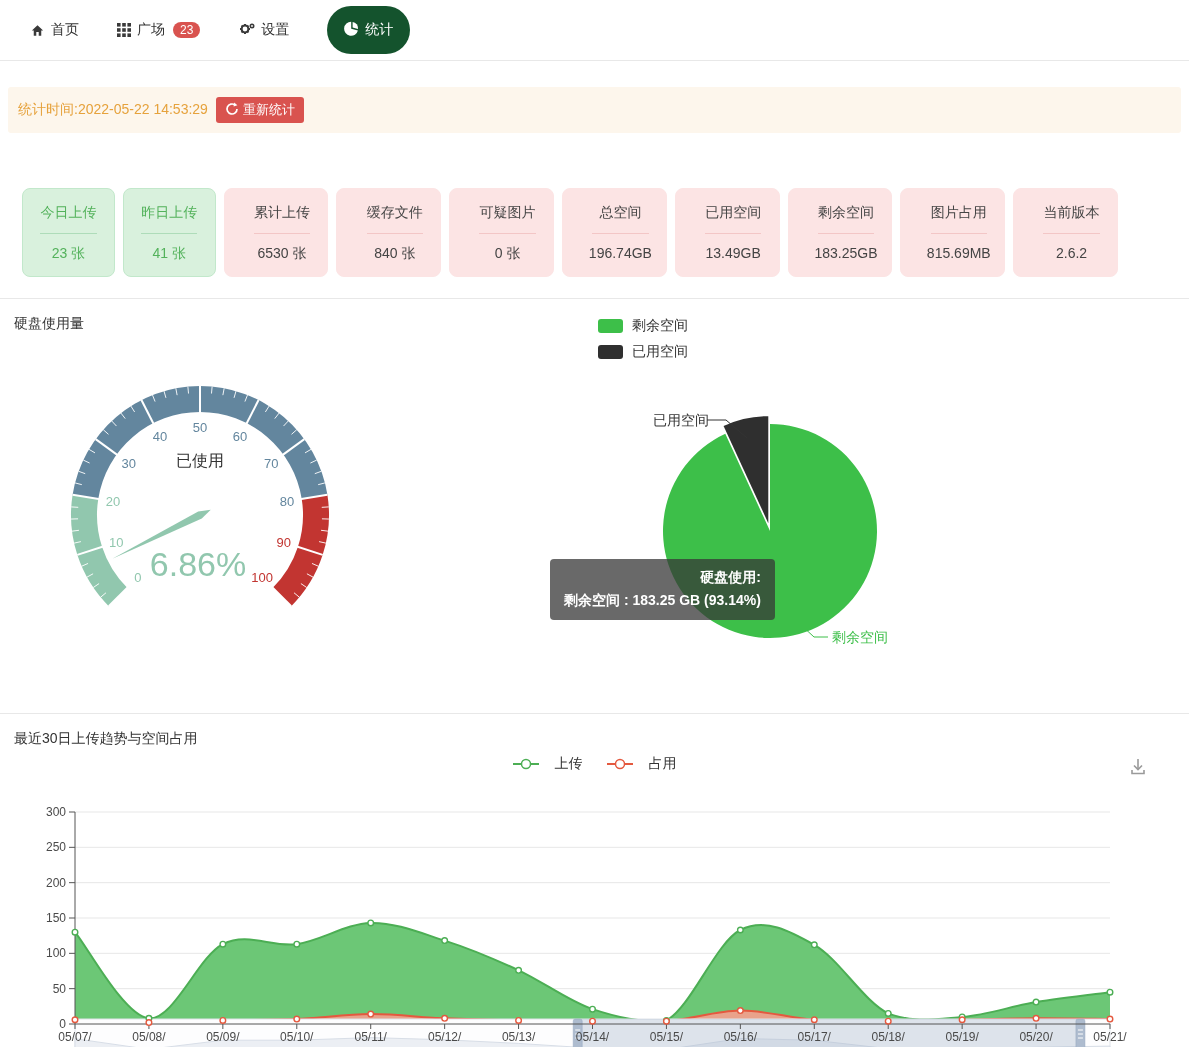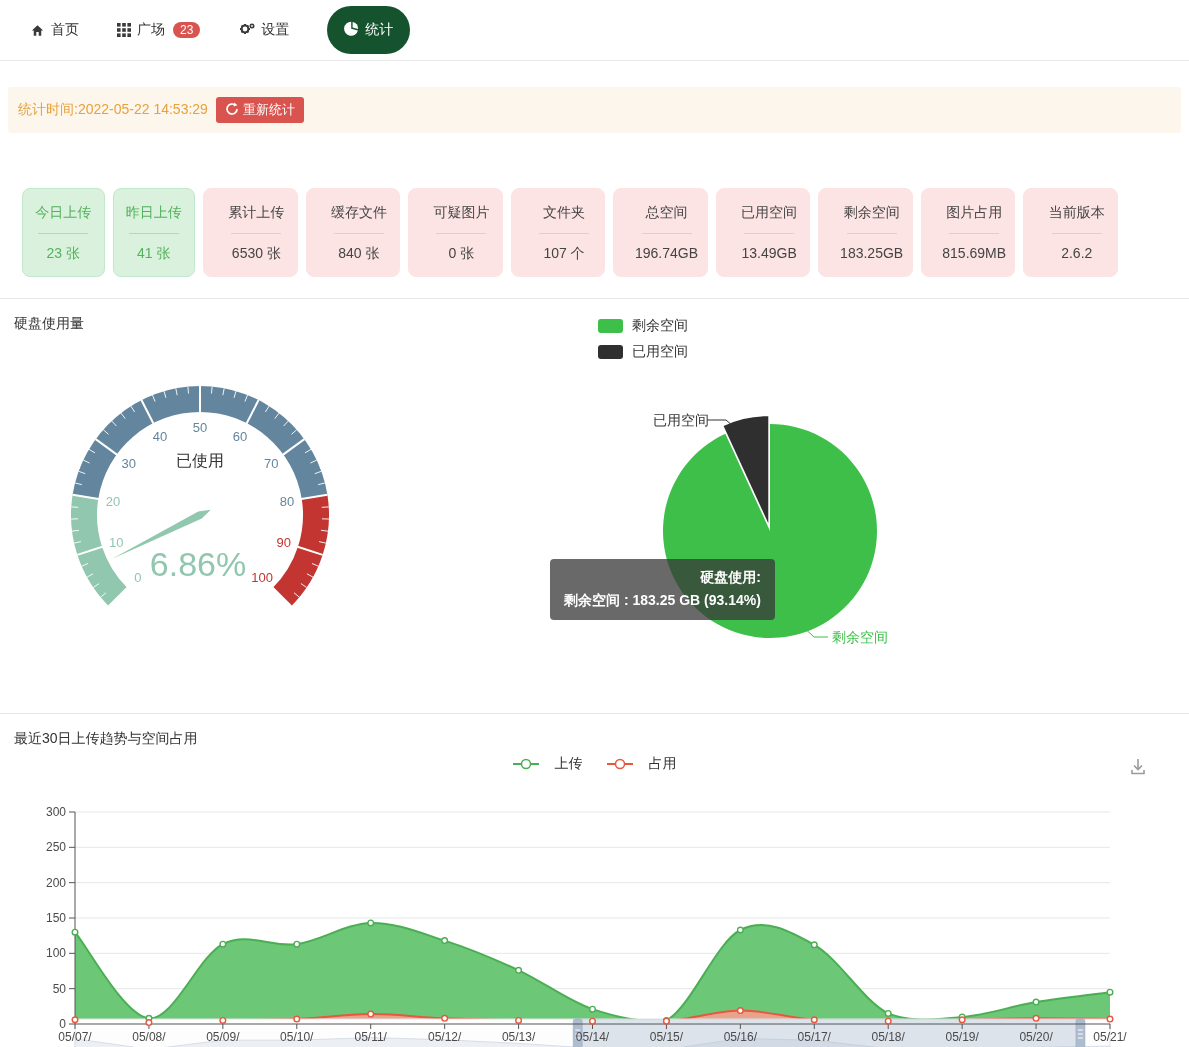--- a/index.html
+++ b/index.html
@@ -120,25 +120,20 @@
     </div>
     <div class="card pink">
       <div>缓存文件</div>
       <hr class="sep">
       <div>840 张</div>
     </div>
     <div class="card pink">
       <div>可疑图片</div>
       <hr class="sep">
       <div>0 张</div>
-    </div>
-    <div class="card pink">
-      <div>文件夹</div>
-      <hr class="sep">
-      <div>107 个</div>
     </div>
     <div class="card pink">
       <div>总空间</div>
       <hr class="sep">
       <div>196.74GB</div>
     </div>
     <div class="card pink">
       <div>已用空间</div>
       <hr class="sep">
       <div>13.49GB</div>

